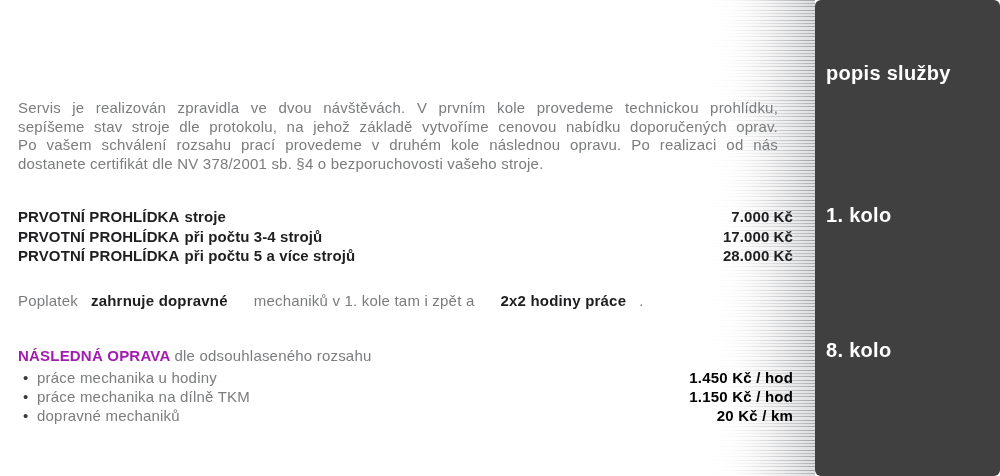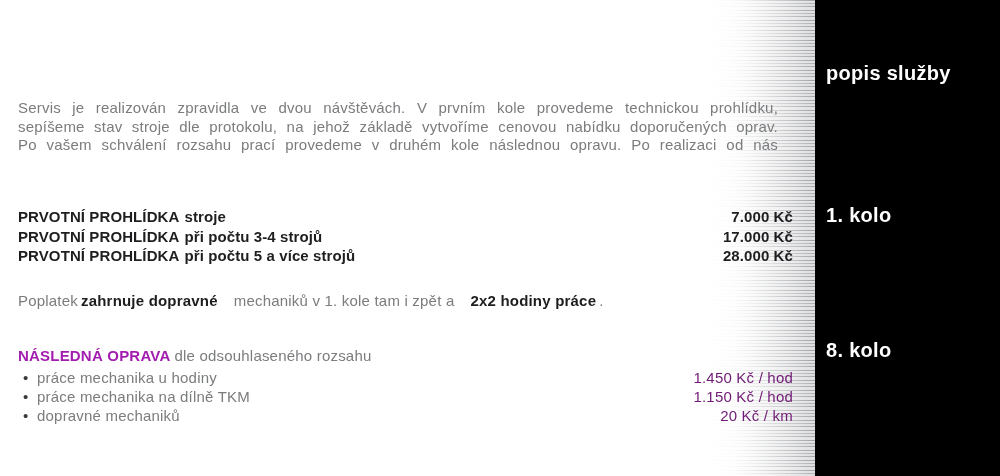--- a/index.html
+++ b/index.html
@@ -85,21 +85,21 @@
 
   .fee-note {
     position: absolute;
     left: 18px; top: 291px;
     width: 775px;
     font-size: 15px;
     line-height: 19px;
     letter-spacing: 0.2px;
     color: #7b7c7e;
   }
-  .fee-note .b { font-weight: bold; color: #1e1e20; margin: 0 3px; }
+  .fee-note .b { font-weight: bold; color: #1e1e20; margin: 0 13px; }
 
   .repair {
     position: absolute;
     left: 18px; top: 346px;
     width: 775px;
     font-size: 15px;
     color: #7b7c7e;
   }
   .repair-heading { line-height: 19px; margin-bottom: 3px; letter-spacing: 0.2px; }
   .repair-heading .b { font-weight: bold; color: #a21caf; margin-right: 4px; }
@@ -110,42 +110,43 @@
     letter-spacing: 0.2px;
   }
   .bullet-row .dot {
     width: 14px;
     margin-left: 5px;
     color: #3a3a3c;
     flex: 0 0 auto;
   }
   .bullet-row .blabel { flex: 1 1 auto; }
   .bullet-row .bprice {
-    font-weight: normal;
-    color: #701a75;
+    font-weight: bold;
+    color: #000000;
     white-space: nowrap;
   }
 </style>
 </head>
 <body>
 
 <div class="page">
 
   <div class="metal-strip"></div>
 
-  <aside class="sidebar" style="background:#000000;">
+  <aside class="sidebar" style="background:#404040;border-radius:6px;">
     <div class="sb-title">popis služby</div>
     <div class="sb-label sb-round1">1. kolo</div>
     <div class="sb-label sb-round2">8. kolo</div>
   </aside>
 
   <p class="intro">
     <span class="line j">Servis je realizován zpravidla ve dvou návštěvách. V prvním kole provedeme technickou prohlídku,</span>
     <span class="line j">sepíšeme stav stroje dle protokolu, na jehož základě vytvoříme cenovou nabídku doporučených oprav.</span>
     <span class="line j">Po vašem schválení rozsahu prací provedeme v druhém kole následnou opravu. Po realizaci od nás</span>
+    <span class="line">dostanete certifikát dle NV 378/2001 sb. §4 o bezporuchovosti vašeho stroje.</span>
   </p>
 
   <div class="price-table">
     <div class="prow">
       <span class="rlabel"><span class="rstrong">PRVOTNÍ PROHLÍDKA</span><span>stroje</span></span>
       <span class="pprice">7.000 Kč</span>
     </div>
     <div class="prow">
       <span class="rlabel"><span class="rstrong">PRVOTNÍ PROHLÍDKA</span><span>při počtu 3-4 strojů</span></span>
       <span class="pprice">17.000 Kč</span>

